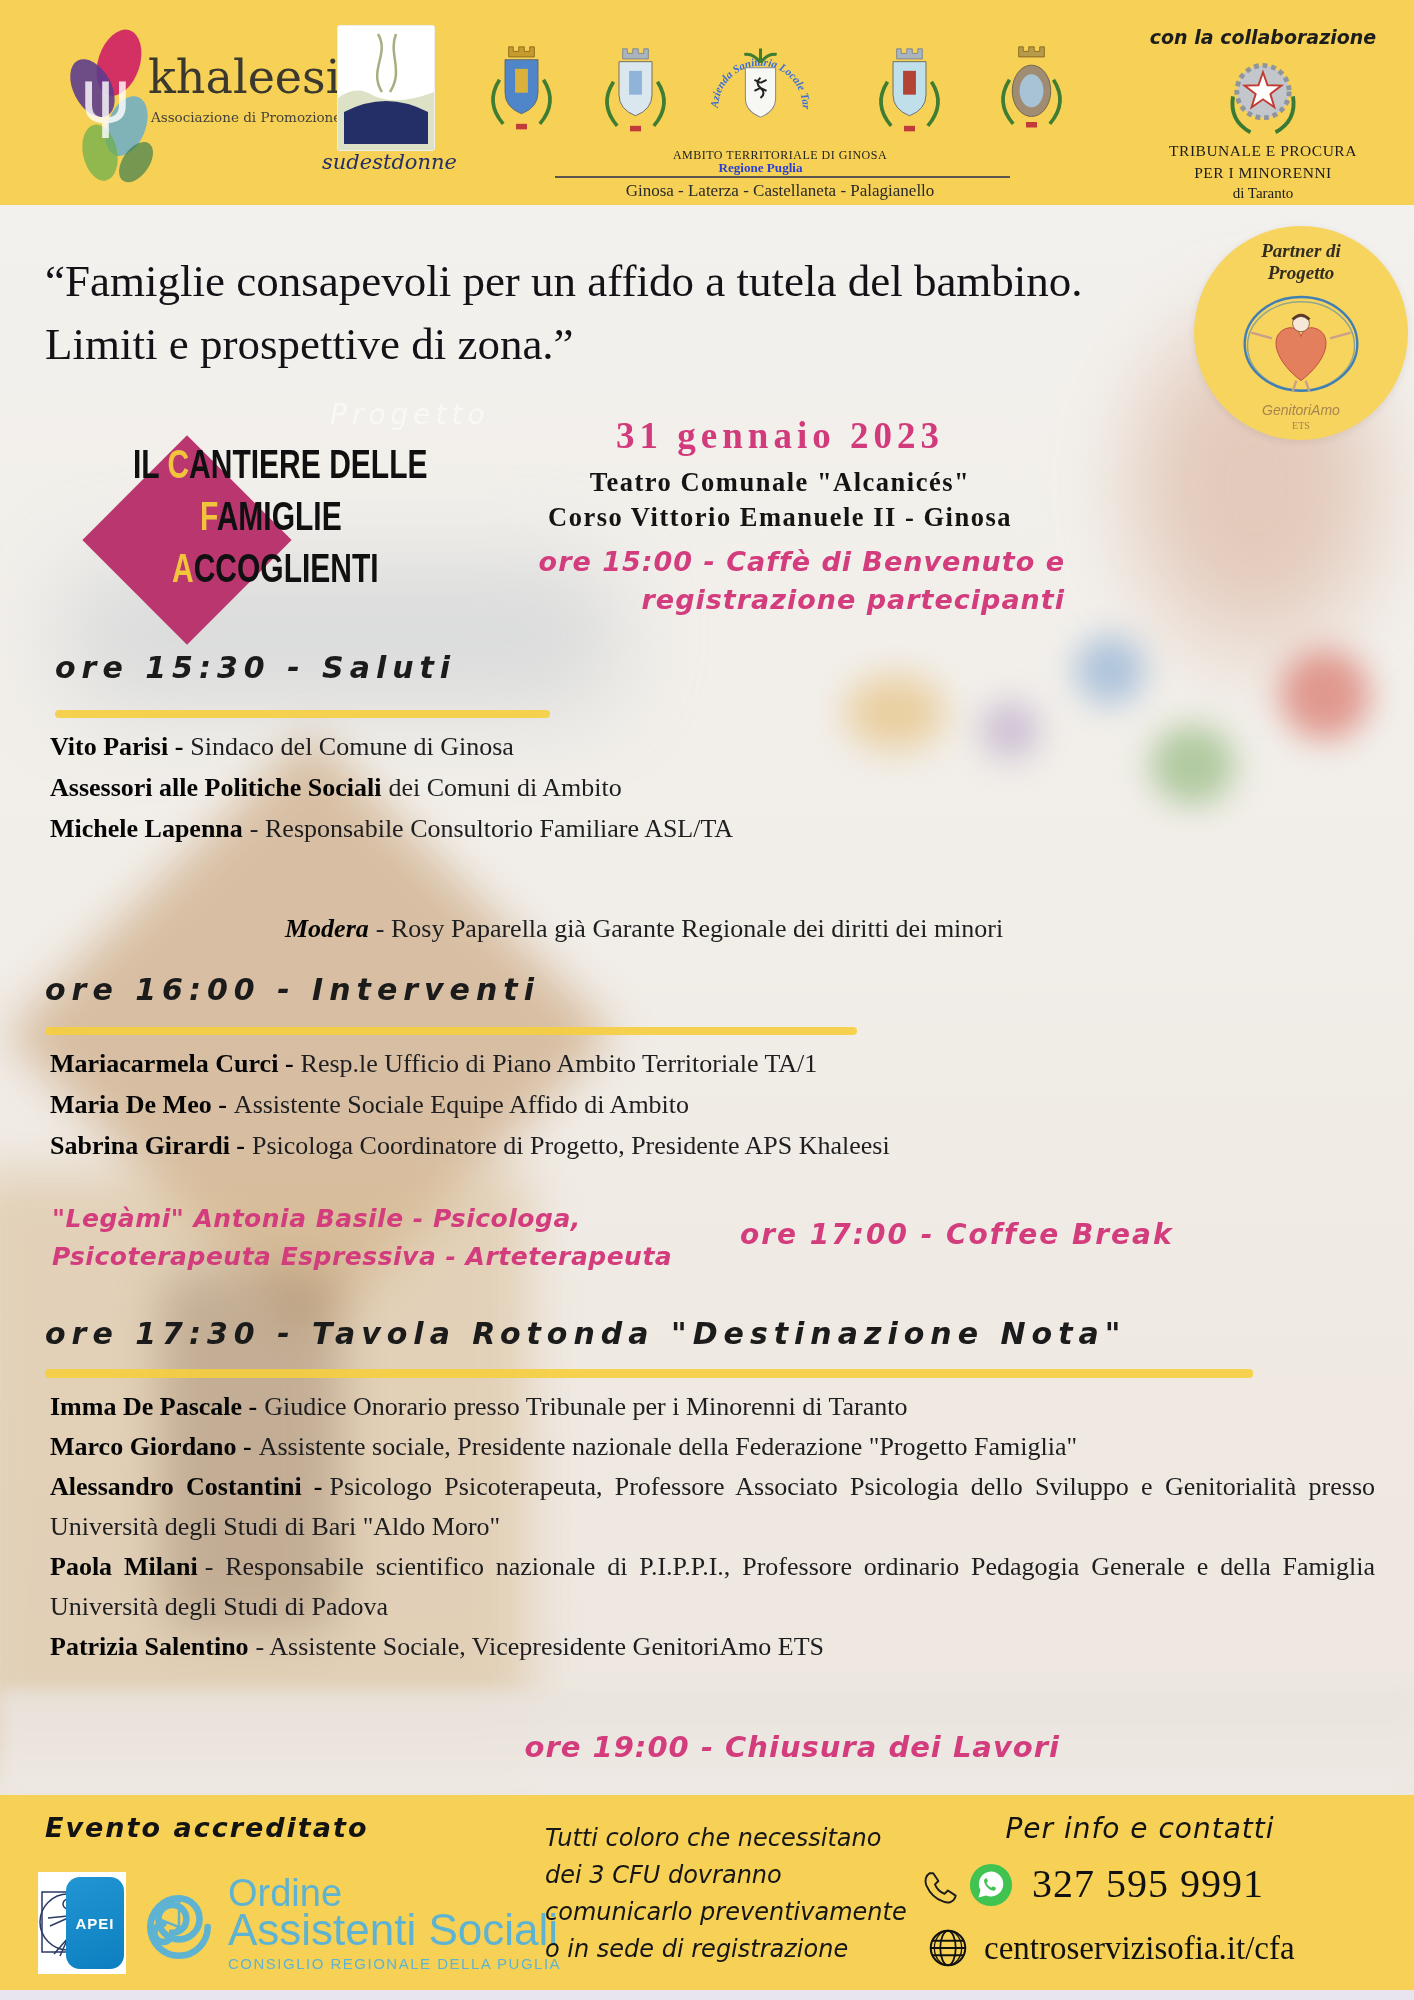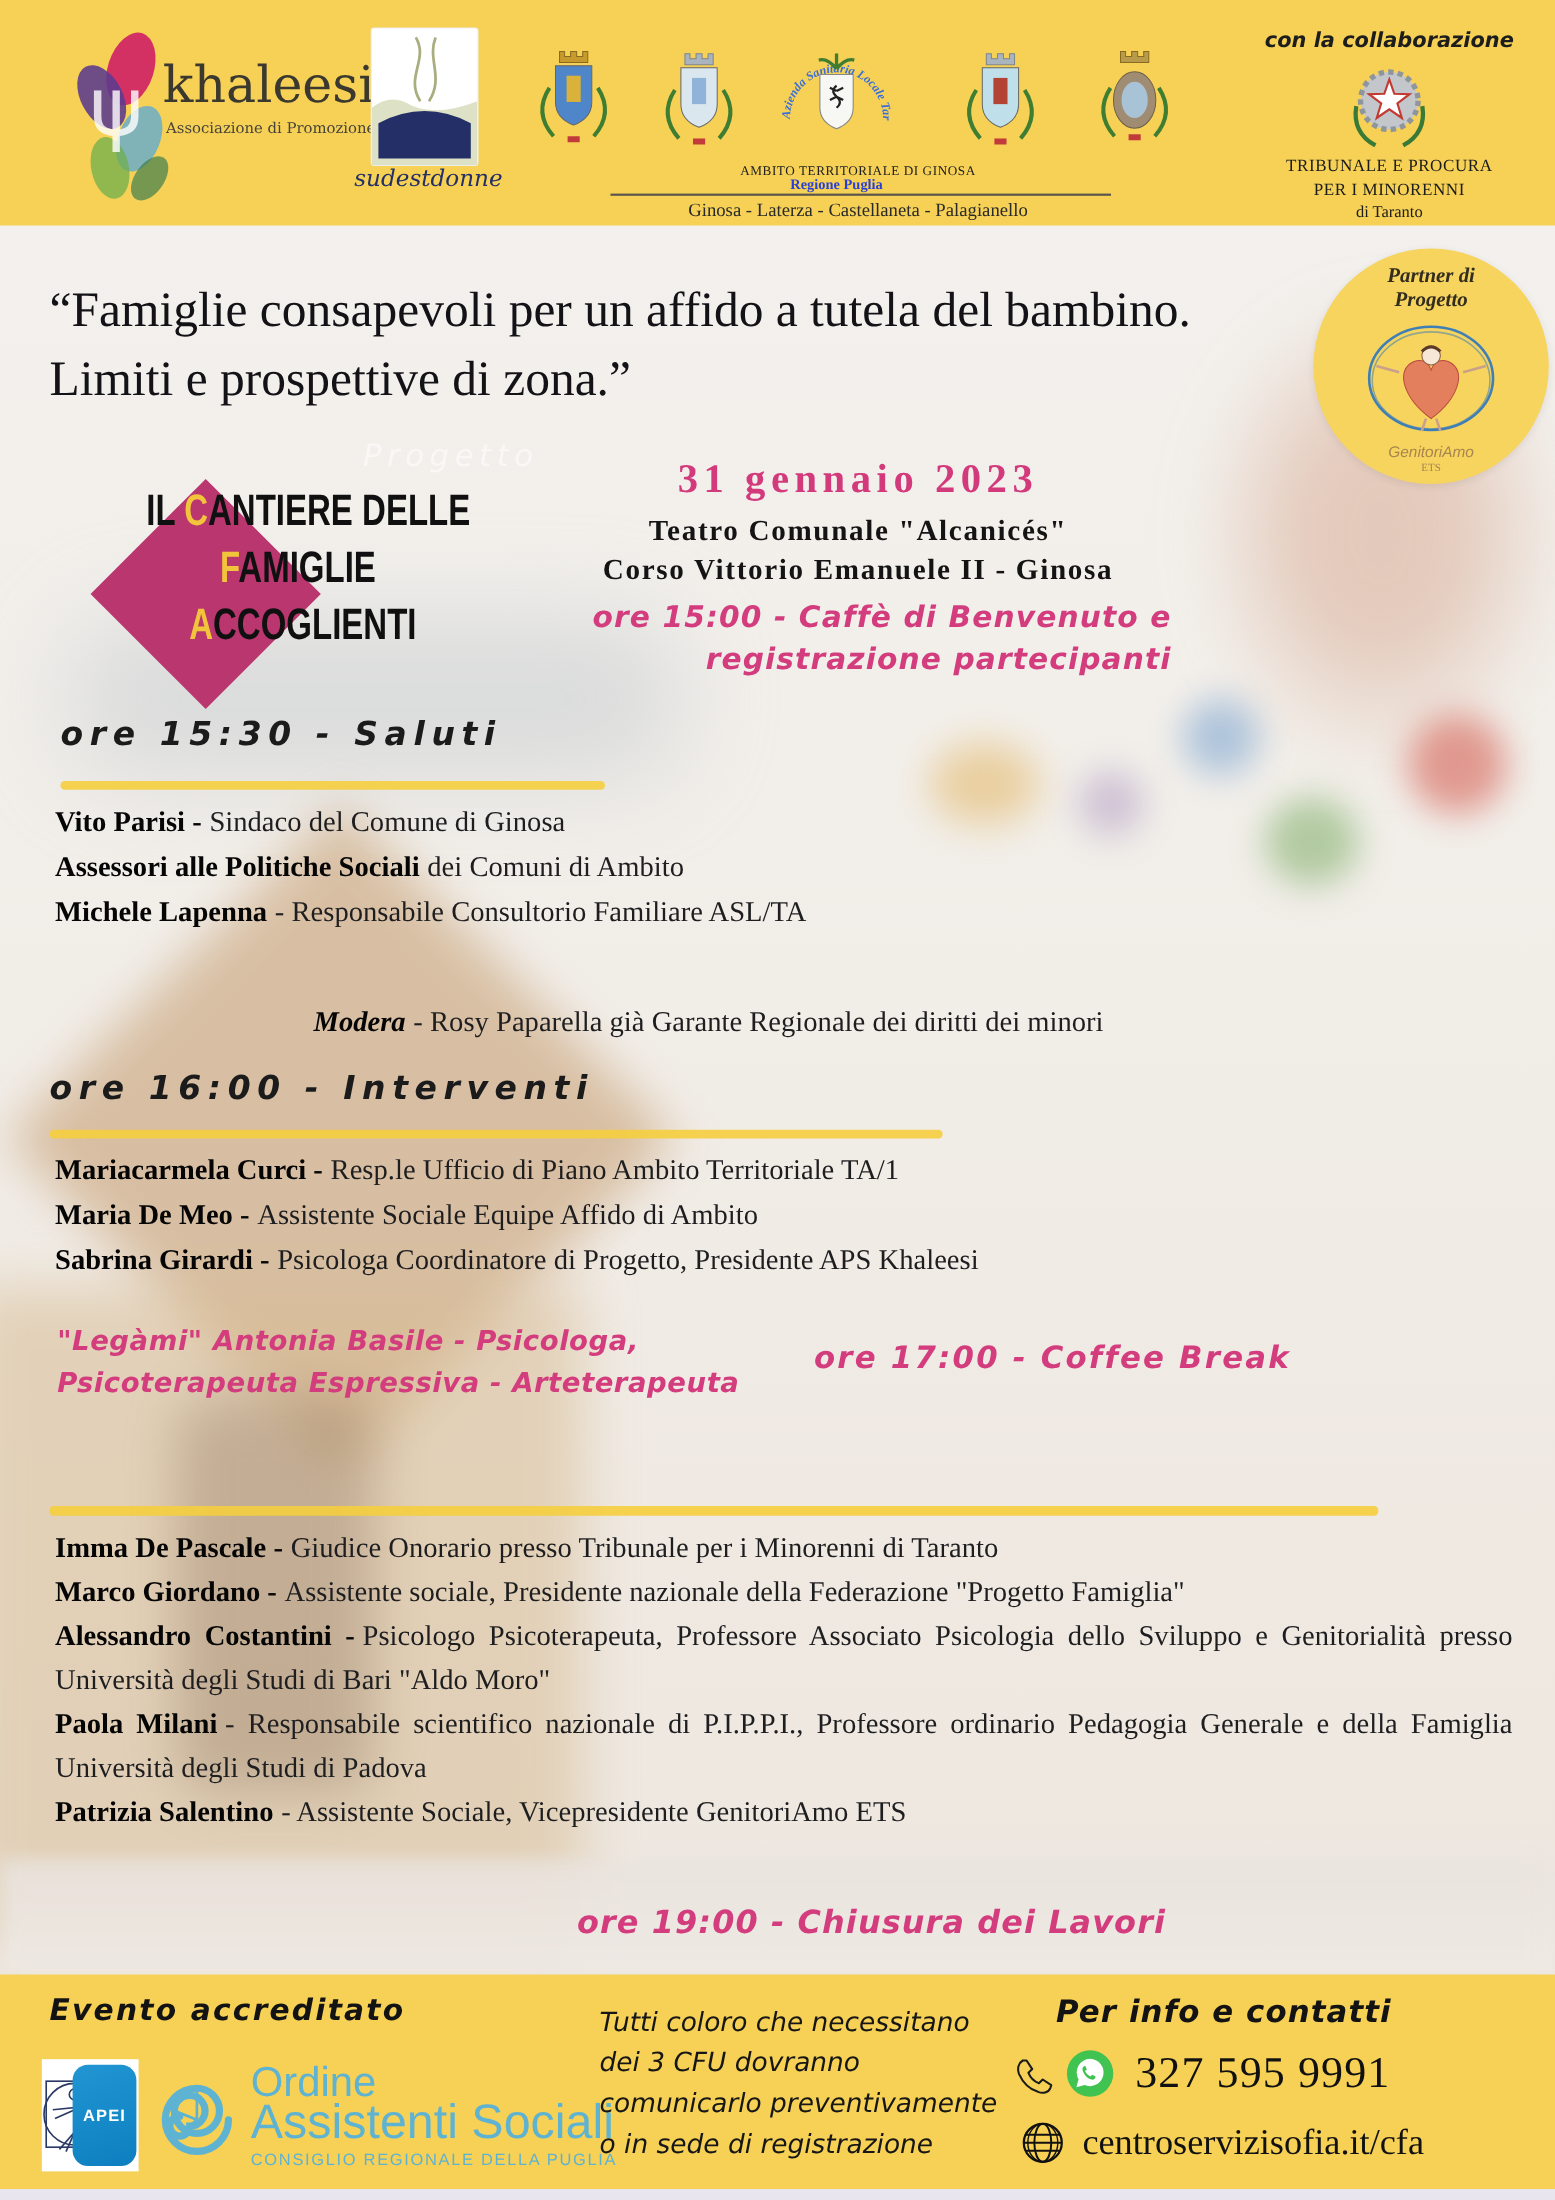--- a/index.html
+++ b/index.html
@@ -80,22 +80,22 @@
   .apei-blue{position:absolute;left:28px;top:5px;width:58px;height:92px;border-radius:14px;
              background:linear-gradient(160deg,#2196d3,#0d7fc0);}
   .apei-text{position:absolute;left:0;top:38px;width:58px;text-align:center;color:#fff;
              font-family:"Liberation Sans",sans-serif;font-weight:bold;font-size:15px;letter-spacing:1px;}
   .ordine-text{left:228px;top:1874px;font-family:"Liberation Sans",sans-serif;color:#5fb3d2;}
   .ordine-l1{font-size:38px;line-height:38px;}
   .ordine-l2{font-size:44px;line-height:44px;margin-top:-4px;}
   .ordine-l3{font-size:15px;letter-spacing:1.5px;margin-top:3px;}
   .cfu{left:545px;top:1820px;font-family:"DejaVu Sans",sans-serif;font-style:italic;font-size:24px;
        line-height:37px;color:#161616;}
-  .contacts-title{left:960px;top:1812px;width:360px;text-align:left;font-family:"DejaVu Sans",sans-serif;
-                  font-style:italic;font-weight:700;font-size:28px;letter-spacing:1px;color:#131313;}
+  .contacts-title{left:960px;top:1812px;width:360px;text-align:center;font-family:"DejaVu Sans",sans-serif;
+                  font-style:italic;font-weight:400;font-size:28px;letter-spacing:1px;color:#131313;}
   .phone-number{left:1032px;top:1860px;font-size:40px;color:#111;letter-spacing:1px;}
   .website{left:984px;top:1930px;font-size:33px;color:#111;}
 
   
   .b1{left:1090px;top:270px;width:330px;height:430px;border-radius:50%;
       background:radial-gradient(#dcb6a2 30%,rgba(220,182,162,0) 72%);filter:blur(28px);opacity:.65;}
   .b2{left:60px;top:560px;width:560px;height:150px;border-radius:60px;background:#b6bec5;filter:blur(45px);opacity:.4;}
   .b3{left:1280px;top:650px;width:90px;height:90px;border-radius:50%;background:#cf4436;filter:blur(16px);opacity:.5;}
   .b4{left:1150px;top:725px;width:85px;height:80px;border-radius:50%;background:#71a557;filter:blur(16px);opacity:.5;}
   .b5{left:1075px;top:635px;width:70px;height:70px;border-radius:50%;background:#5b8fc9;filter:blur(16px);opacity:.45;}
@@ -270,20 +270,21 @@
     <p><b>Maria De Meo -</b><span>Assistente Sociale Equipe Affido di Ambito</span></p>
     <p><b>Sabrina Girardi -</b><span>Psicologa Coordinatore di Progetto, Presidente APS Khaleesi</span></p>
   </div>
 
   <div class="layer pink-hand legami" style="left:52px;top:1200px">
     <div>"Legàmi" Antonia Basile - Psicologa,</div>
     <div>Psicoterapeuta Espressiva - Arteterapeuta</div>
   </div>
   <div class="layer pink-hand coffee" style="left:740px;top:1218px">ore 17:00 - Coffee Break</div>
 
+  <div class="layer sec-head" style="left:45px;top:1316px">ore 17:30 - Tavola Rotonda "Destinazione Nota"</div>
   <div class="layer underline" style="left:45px;top:1369px;width:1208px;height:9px"></div>
   <div class="layer tavola-rows" style="left:50px;top:1387px">
     <p><b>Imma De Pascale -</b><span>Giudice Onorario presso Tribunale per i Minorenni di Taranto</span></p>
     <p><b>Marco Giordano -</b><span>Assistente sociale, Presidente nazionale della Federazione "Progetto Famiglia"</span></p>
     <p><b>Alessandro Costantini -</b><span>Psicologo Psicoterapeuta, Professore Associato Psicologia dello Sviluppo e Genitorialità presso Università degli Studi di Bari "Aldo Moro"</span></p>
     <p><b>Paola Milani</b><span>- Responsabile scientifico nazionale di P.I.P.P.I., Professore ordinario Pedagogia Generale e della Famiglia  Università degli Studi di Padova</span></p>
     <p><b>Patrizia Salentino</b><span>- Assistente Sociale, Vicepresidente GenitoriAmo ETS</span></p>
   </div>
 
   <div class="layer pink-hand closing">ore 19:00 - Chiusura dei Lavori</div>

